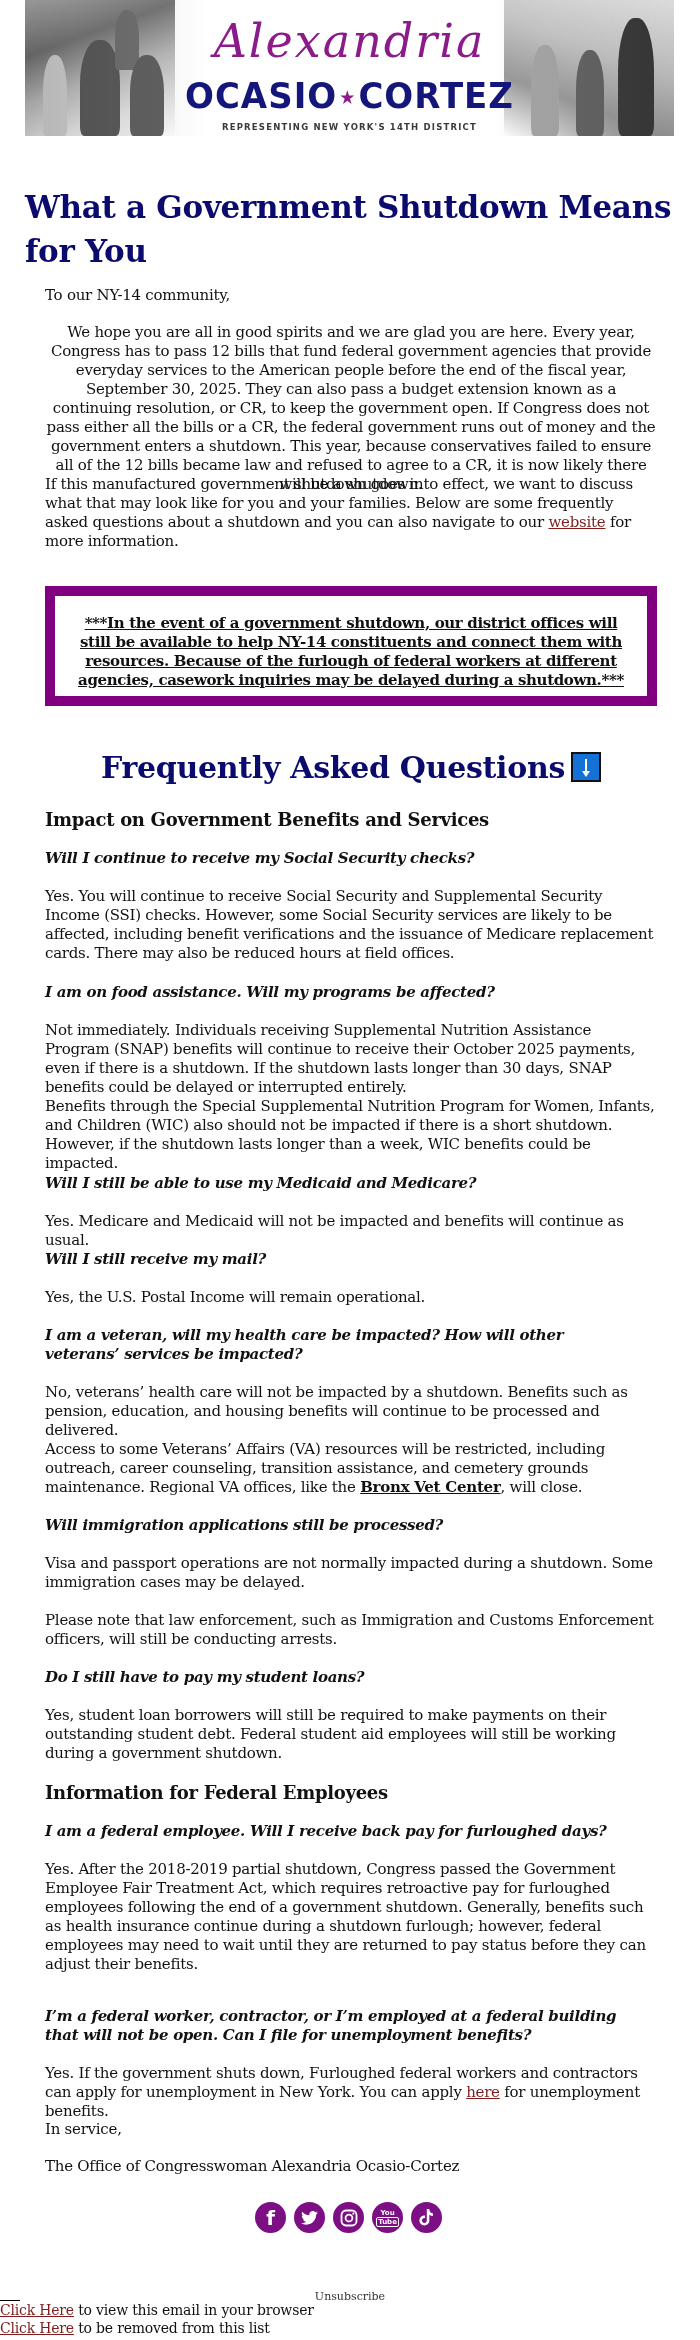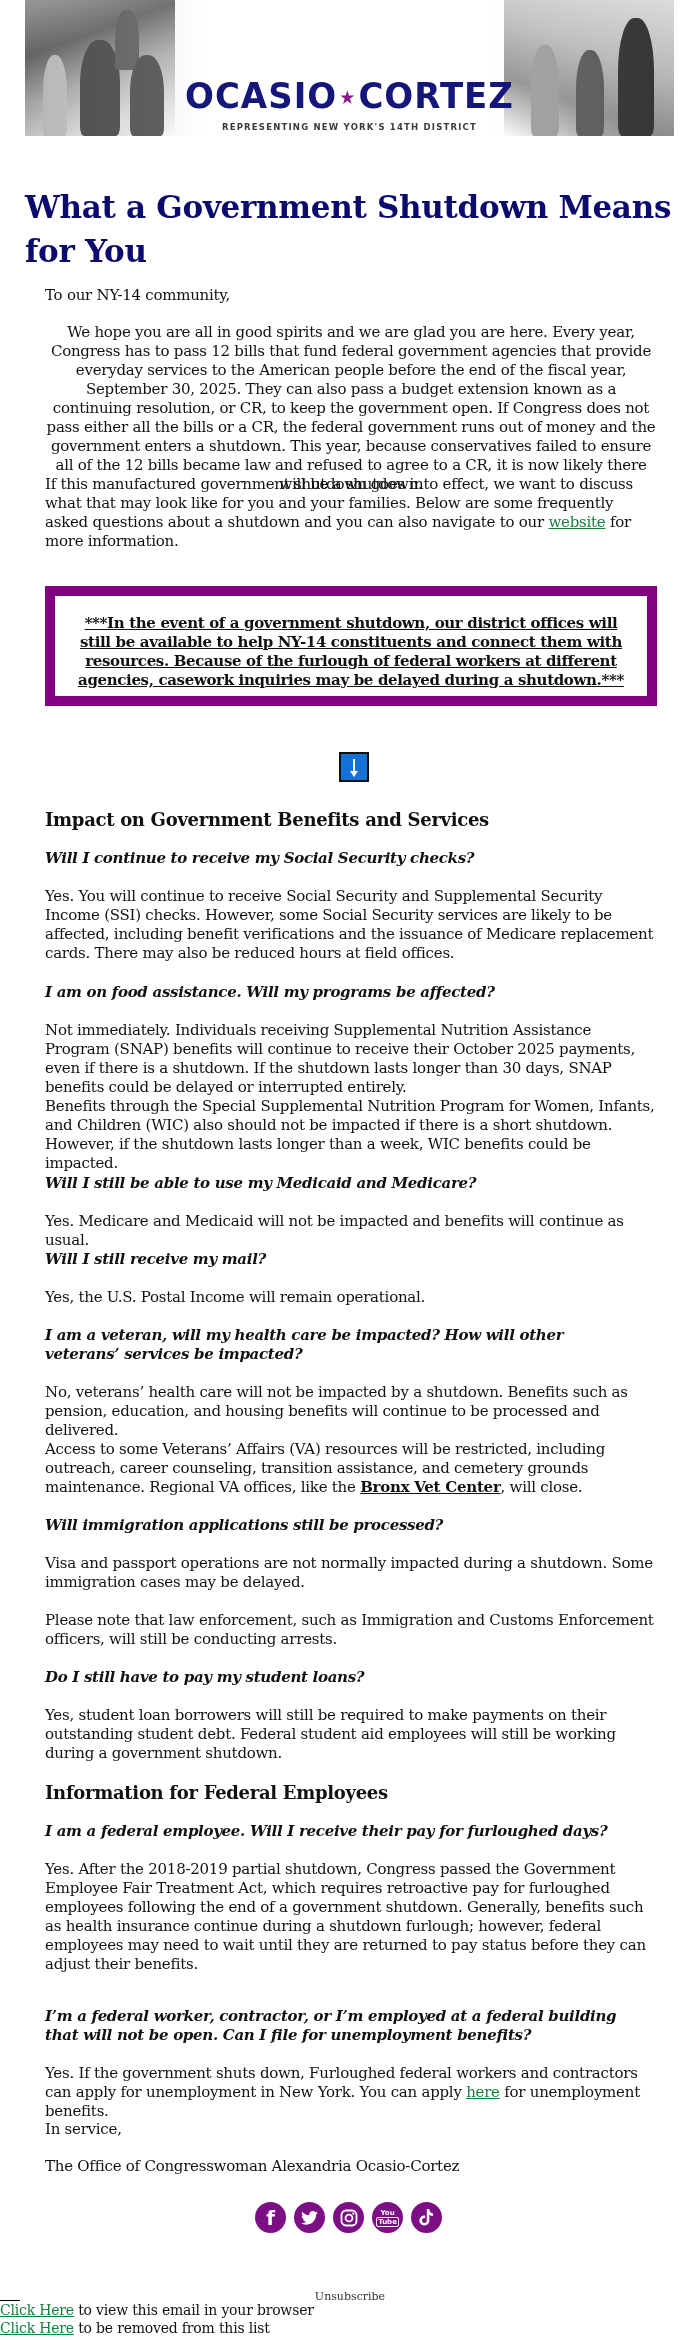--- a/index.html
+++ b/index.html
@@ -14,21 +14,21 @@
     .banner .photo-right .fig { position: absolute; border-radius: 45% 45% 10% 10%; background: #2d2d2d; }
     .banner .script-name { position: absolute; left: 0; right: 0; top: 14px; text-align: center; font-family: "DejaVu Serif", serif; font-style: italic; font-size: 46px; color: #8b1a8a; letter-spacing: 2px; font-weight: normal; }
     .banner .block-name { position: absolute; left: 0; right: 0; top: 78px; text-align: center; font-family: "DejaVu Sans", sans-serif; font-weight: bold; font-size: 34px; color: #14167a; letter-spacing: 1px; line-height: 34px; transform: scaleY(1.05); }
     .banner .block-name .star { color: #8b1a8a; font-size: 18px; vertical-align: middle; margin: 0 2px; }
     .banner .tagline { position: absolute; left: 0; right: 0; top: 122px; text-align: center; font-family: "DejaVu Sans", sans-serif; font-weight: bold; font-size: 8.5px; letter-spacing: 1.2px; color: #3a3a3a; }
 
     .content { position: absolute; left: 45px; top: 190px; width: 612px; }
     h1.title { margin: 0; text-align: left; color: #0b0b6e; font-family: "DejaVu Serif", serif; font-weight: bold; font-size: 31px; line-height: 44px; position: absolute; left: -20px; width: 652px; top: -5px; letter-spacing: -0.3px; }
     p { margin: 0; font-size: 15px; line-height: 19px; letter-spacing: -0.25px; }
     .blk { position: absolute; left: 0; width: 612px; }
-    a.link { color: #15803d; text-decoration: underline; }
+    a.link { color: #7f1d1d; text-decoration: underline; }
     a.bold-link { color: #111; font-weight: bold; text-decoration: underline; }
     .notice { position: absolute; left: 0; top: 396px; width: 612px; height: 100px; border: 10px solid #800080; box-sizing: content-box; width: 592px; }
     .notice p { text-align: center; font-weight: bold; font-size: 15px; line-height: 19px; padding: 18px 20px 0 20px; letter-spacing: -0.35px; text-decoration: underline; }
     h2.faq { position: absolute; left: -20px; width: 652px; top: 560px; margin: 0; text-align: center; color: #0b0b6e; font-size: 30px; line-height: 36px; font-weight: bold; letter-spacing: -0.3px; }
     .arrow-icon { display: inline-block; width: 30px; height: 30px; background: #1472d6; border: 2px solid #101010; vertical-align: middle; position: relative; margin-left: 6px; top: -3px; box-sizing: border-box; }
     .arrow-icon::before { content: ""; position: absolute; left: 12px; top: 5px; width: 2px; height: 16px; background: #fff; }
     .arrow-icon::after { content: ""; position: absolute; left: 9px; top: 17px; border-left: 4px solid transparent; border-right: 4px solid transparent; border-top: 6px solid #fff; }
     h3.section { margin: 0; font-size: 18px; line-height: 22px; font-weight: bold; letter-spacing: -0.3px; }
     h4.q { margin: 0; font-size: 15px; line-height: 19px; font-weight: bold; font-style: italic; letter-spacing: -0.3px; }
 
@@ -46,20 +46,21 @@
     <div class="fig" style="left:55px;top:40px;width:40px;height:96px;"></div>
     <div class="fig" style="left:90px;top:10px;width:24px;height:60px;background:#555;"></div>
     <div class="fig" style="left:105px;top:55px;width:34px;height:81px;background:#444;"></div>
     <div class="fig" style="left:18px;top:55px;width:24px;height:81px;background:#bcbcbc;"></div>
   </div>
   <div class="photo-right">
     <div class="fig" style="right:20px;top:18px;width:36px;height:118px;"></div>
     <div class="fig" style="right:70px;top:50px;width:28px;height:86px;background:#555;"></div>
     <div class="fig" style="right:115px;top:45px;width:28px;height:91px;background:#9a9a9a;"></div>
   </div>
+  <div class="script-name">Alexandria</div>
   <div class="block-name">
     <span>OCASIO</span><span class="star">★</span><span>CORTEZ</span>
   </div>
   <div class="tagline">REPRESENTING NEW YORK'S 14TH DISTRICT</div>
 </div>
 
 <div class="content">
   <h1 class="title">What a Government Shutdown Means for You</h1>
 
   <div class="blk" style="top:96px;">
@@ -69,21 +70,21 @@
     <p>We hope you are all in good spirits and we are glad you are here. Every year, Congress has to pass 12 bills that fund federal government agencies that provide everyday services to the American people before the end of the fiscal year, September 30, 2025. They can also pass a budget extension known as a continuing resolution, or CR, to keep the government open. If Congress does not pass either all the bills or a CR, the federal government runs out of money and the government enters a shutdown. This year, because conservatives failed to ensure all of the 12 bills became law and refused to agree to a CR, it is now likely there will be a shutdown.</p>
   </div>
   <div class="blk" style="top:285px;">
     <p><span>If this manufactured government shutdown goes into effect, we want to discuss what that may look like for you and your families. Below are some frequently asked questions about a shutdown and you can also navigate to our </span><a class="link" href="#">website</a><span> for more information.</span></p>
   </div>
 
   <div class="notice">
     <p>***In the event of a government shutdown, our district offices will still be available to help NY-14 constituents and connect them with resources. Because of the furlough of federal workers at different agencies, casework inquiries may be delayed during a shutdown.***</p>
   </div>
 
-  <h2 class="faq"><span class="arrow-icon"></span></h2>
+  <h2 class="faq"><span>Frequently Asked Questions</span><span class="arrow-icon"></span></h2>
 
   <div class="blk" style="top:619px;">
       <h3 class="section">Impact on Government Benefits and Services</h3>
     </div>
 
   <div class="blk" style="top:659px;">
       <h4 class="q">Will I continue to receive my Social Security checks?</h4>
     </div>
   <div class="blk" style="top:697px;">
       <p>Yes. You will continue to receive Social Security and Supplemental Security Income (SSI) checks. However, some Social Security services are likely to be affected, including benefit verifications and the issuance of Medicare replacement cards. There may also be reduced hours at field offices.</p>
@@ -138,21 +139,21 @@
     </div>
   <div class="blk" style="top:1516px;">
       <p>Yes, student loan borrowers will still be required to make payments on their outstanding student debt. Federal student aid employees will still be working during a government shutdown.</p>
     </div>
 
   <div class="blk" style="top:1592px;">
       <h3 class="section">Information for Federal Employees</h3>
     </div>
 
   <div class="blk" style="top:1632px;">
-      <h4 class="q">I am a federal employee. Will I receive their pay for furloughed days?</h4>
+      <h4 class="q">I am a federal employee. Will I receive back pay for furloughed days?</h4>
     </div>
   <div class="blk" style="top:1670px;">
       <p>Yes.  After the 2018-2019 partial shutdown, Congress passed the Government Employee Fair Treatment Act, which requires retroactive pay for furloughed employees following the end of a government shutdown.  Generally, benefits such as health insurance continue during a shutdown furlough; however, federal employees may need to wait until they are returned to pay status before they can adjust their benefits.</p>
     </div>
 
   <div class="blk" style="top:1817px;">
       <h4 class="q" style="width:600px;">I’m a federal worker, contractor, or I’m employed at a federal building that will not be open. Can I file for unemployment benefits?</h4>
     </div>
   <div class="blk" style="top:1874px;">
       <p><span>Yes. If the government shuts down, Furloughed federal workers and contractors can apply for unemployment in New York. You can apply </span><a class="link" href="#">here</a><span> for unemployment benefits.</span></p>

